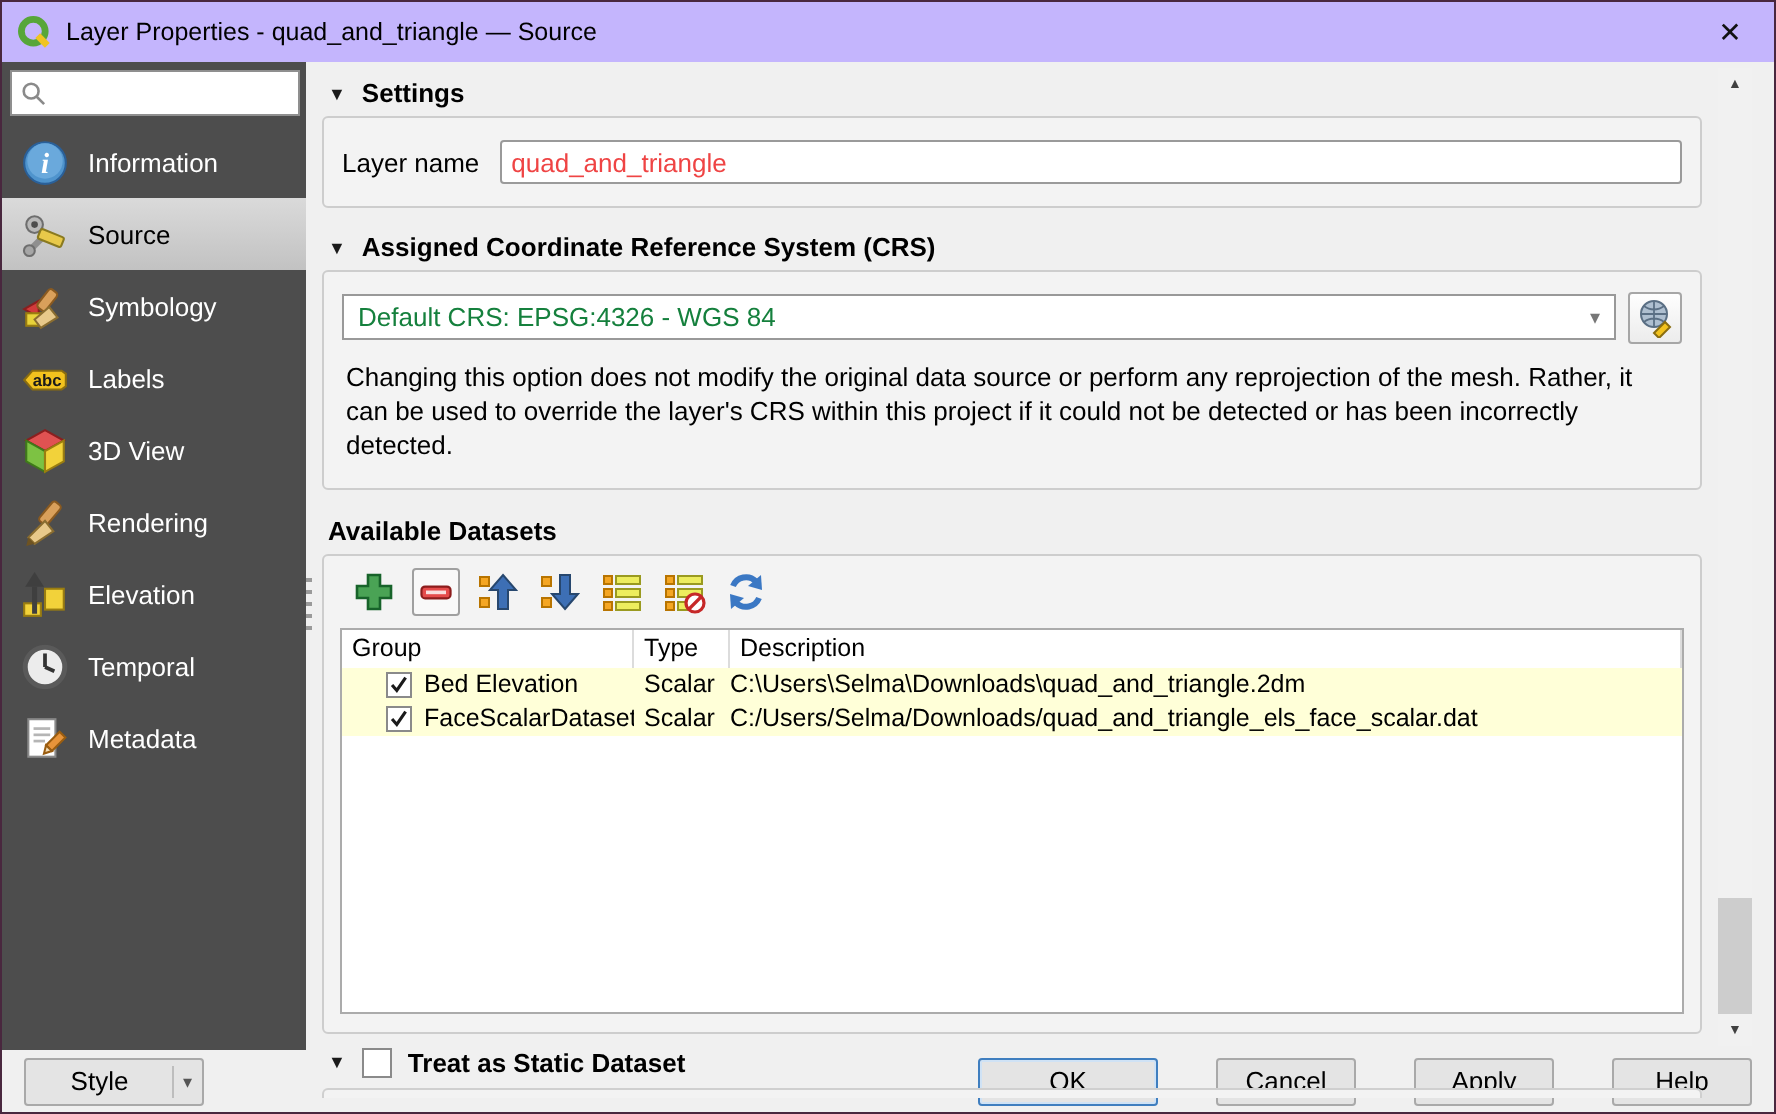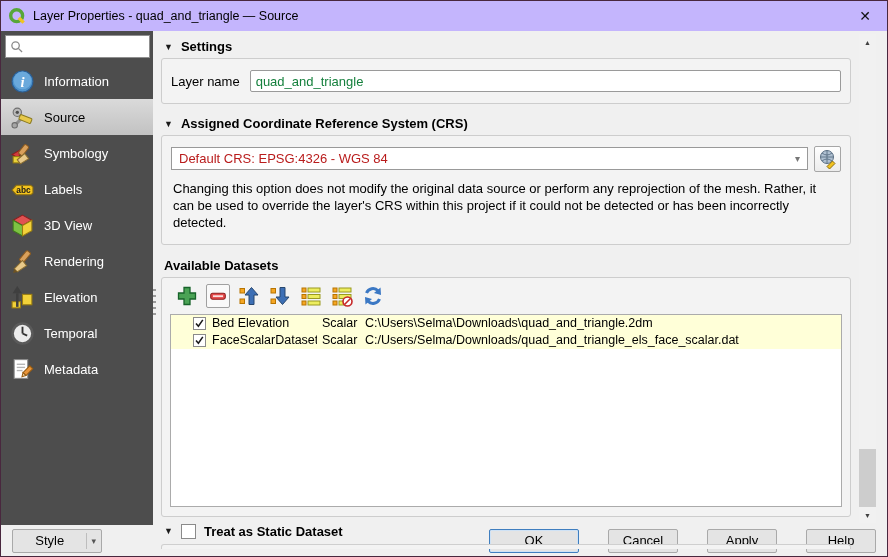--- a/index.html
+++ b/index.html
@@ -30,27 +30,27 @@
   
   .content { flex:1; position:relative; padding:3px 36px 0 8px; min-width:0; }
   .section-heading { display:flex; align-items:center; gap:8px; font-weight:bold; font-size:13px;
                      padding:5px 0 4px 3px; color:#000; }
   .tri { font-size:9px; color:#1a1a1a; }
   .groupbox { border:1px solid #cdcdcd; border-radius:3px; background:#f3f3f3; }
 
   #settings-box { padding:11px 9px; display:flex; align-items:center; gap:10px; margin-bottom:7px; }
   .field-label { font-size:13px; color:#000; }
   .text-input { flex:1; height:22px; border:1px solid #9a9a9a; border-radius:2px; background:#fff;
-                font:inherit; font-size:13px; padding:0 5px; outline:none; color:#15803d; }
+                font:inherit; font-size:13px; padding:0 5px; outline:none; color:#ef4444; }
 
   #crs-box { padding:11px 9px 12px; margin-bottom:9px; }
   .combo-row { display:flex; gap:6px; align-items:flex-start; margin-bottom:9px; }
   .combobox { flex:1; height:23px; background:#fff; border:1px solid #999;
               display:flex; align-items:center; padding:0 7px; font-size:13px; }
-  .combo-text { flex:1; color:#b91c1c; }
+  .combo-text { flex:1; color:#15803d; }
   .combo-arrow { color:#777; font-size:10px; }
   .crs-btn { width:27px; height:26px; border:1px solid #a6a6a6; border-radius:2px;
              background:linear-gradient(#fefefe,#ececec); display:flex; align-items:center;
              justify-content:center; margin-top:-1px; }
   .crs-note { font-weight:normal; font-size:13px; line-height:1.3; color:#000; padding:0 2px; }
 
   .datasets-label { font-weight:bold; font-size:13px; padding:4px 0 4px 3px; color:#000; }
   #datasets-box { display:flex; flex-direction:column; height:240px; padding:3px 8px 9px; }
   .toolbar { display:flex; align-items:center; gap:7px; padding:3px 0 4px 5px; }
   .tool-btn { width:24px; height:24px; display:flex; align-items:center; justify-content:center; }
@@ -307,20 +307,25 @@
             <svg width="22" height="22" viewBox="0 0 22 22">
               <path d="M4.5 8a7 7 0 0 1 11.5-2.3" fill="none" stroke="#3b78c4" stroke-width="3"></path>
               <polygon points="18.5,2.5 19,10 12,8" fill="#3b78c4"></polygon>
               <path d="M17.5 14a7 7 0 0 1-11.5 2.3" fill="none" stroke="#3b78c4" stroke-width="3"></path>
               <polygon points="3.5,19.5 3,12 10,14" fill="#3b78c4"></polygon>
             </svg>
           </div>
         </div>
 
         <div class="dtable">
+          <div class="thead">
+            <div class="th col-group">Group</div>
+            <div class="th col-type">Type</div>
+            <div class="th col-desc">Description</div>
+          </div>
 
           <div class="trow">
             <div class="td col-group">
               <span class="checkbox">
                 <svg viewBox="0 0 12 12">
                     <path d="M2.2 6l2.6 3 4.8-7" stroke="#1a1a1a" stroke-width="1.7" fill="none"></path>
                   </svg>
               </span>
               <span>Bed Elevation</span>
             </div>

